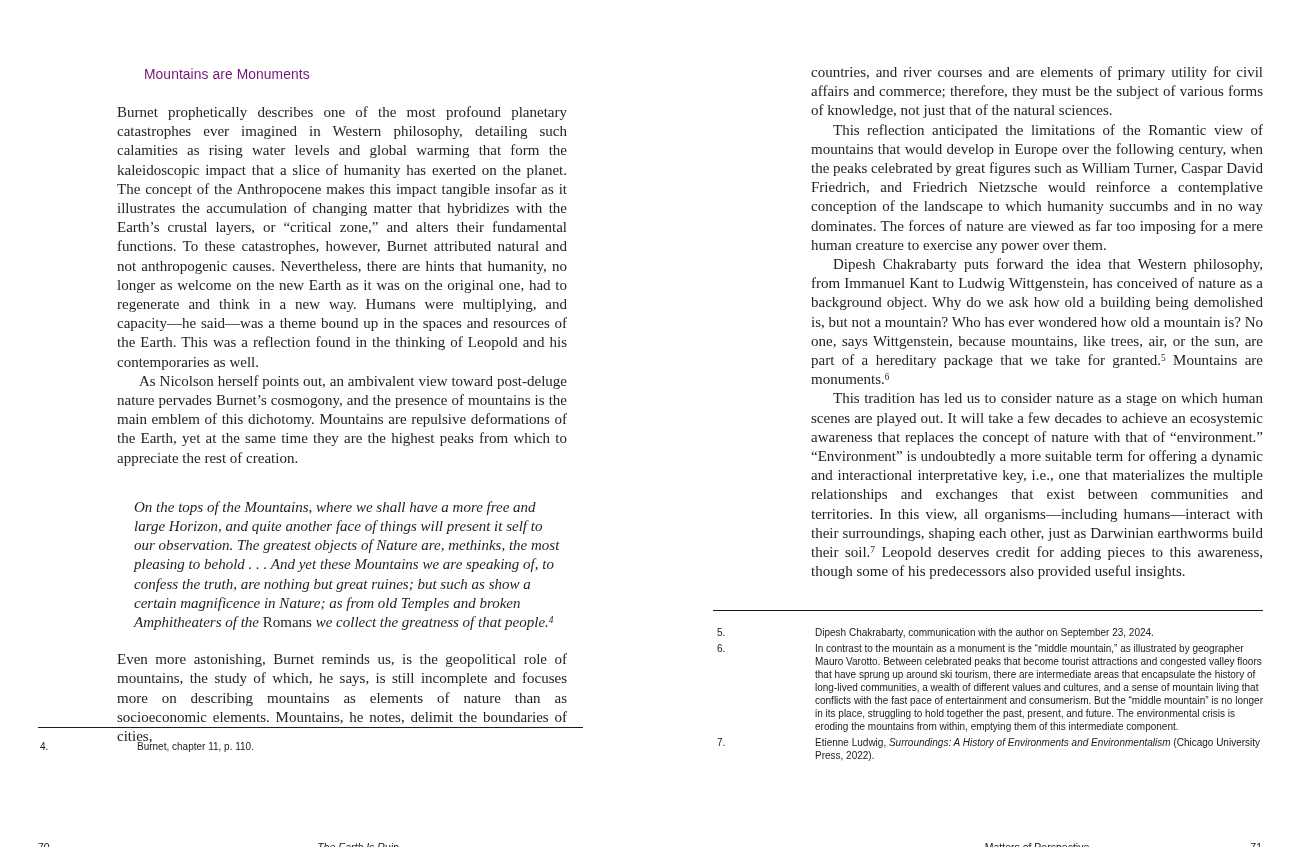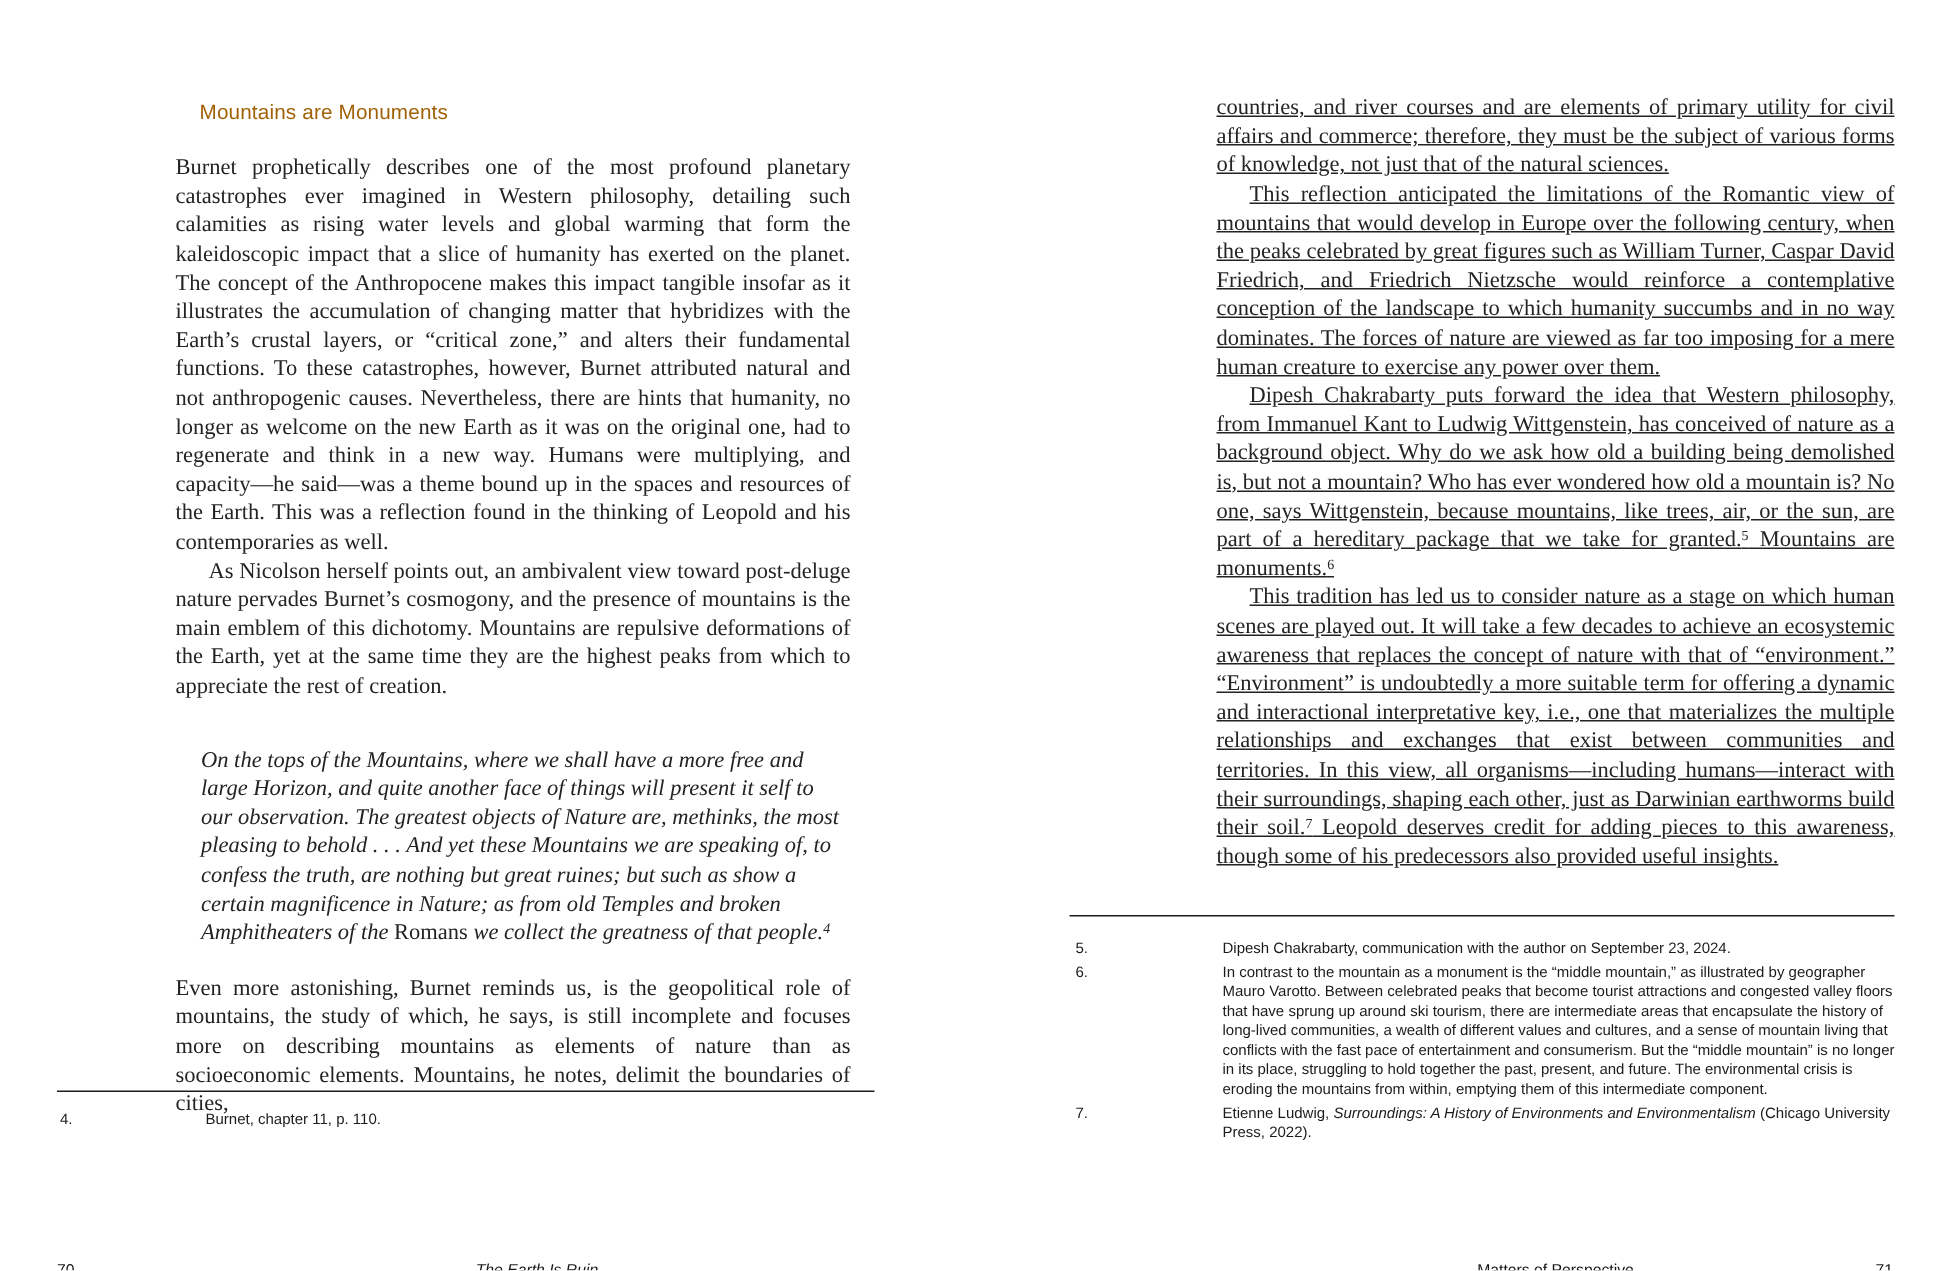--- a/index.html
+++ b/index.html
@@ -11,39 +11,39 @@
     position: relative;
     width: 1300px;
     height: 847px;
     background: #ffffff;
     overflow: hidden;
     font-family: "Liberation Serif", serif;
     color: #232323;
   }
   .heading {
     position: absolute;
-    left: 133px;
+    left: 144px;
     top: 67px;
     margin: 0;
     font-family: "Liberation Sans", sans-serif;
     font-size: 13.8px;
     font-weight: 400;
     letter-spacing: 0.1px;
-    color: #a16207;
+    color: #701a75;
   }
   .body-col {
     position: absolute;
     font-size: 15px;
     line-height: 19.2px;
     text-align: justify;
     hyphens: auto;
     -webkit-hyphens: auto;
   }
   .body-left  { left: 117px; top: 103px; width: 450px; }
-  .body-right { left: 811px; top: 63px;  width: 452px; text-decoration: underline; }
+  .body-right { left: 811px; top: 63px;  width: 452px; }
   .para { margin: 0; }
   .para.indent { text-indent: 22px; }
   .quote {
     margin: 30px 0 18px 17px;
     font-style: italic;
     text-align: left;
   }
   .quote .rm { font-style: normal; }
   sup {
     font-size: 62%;

